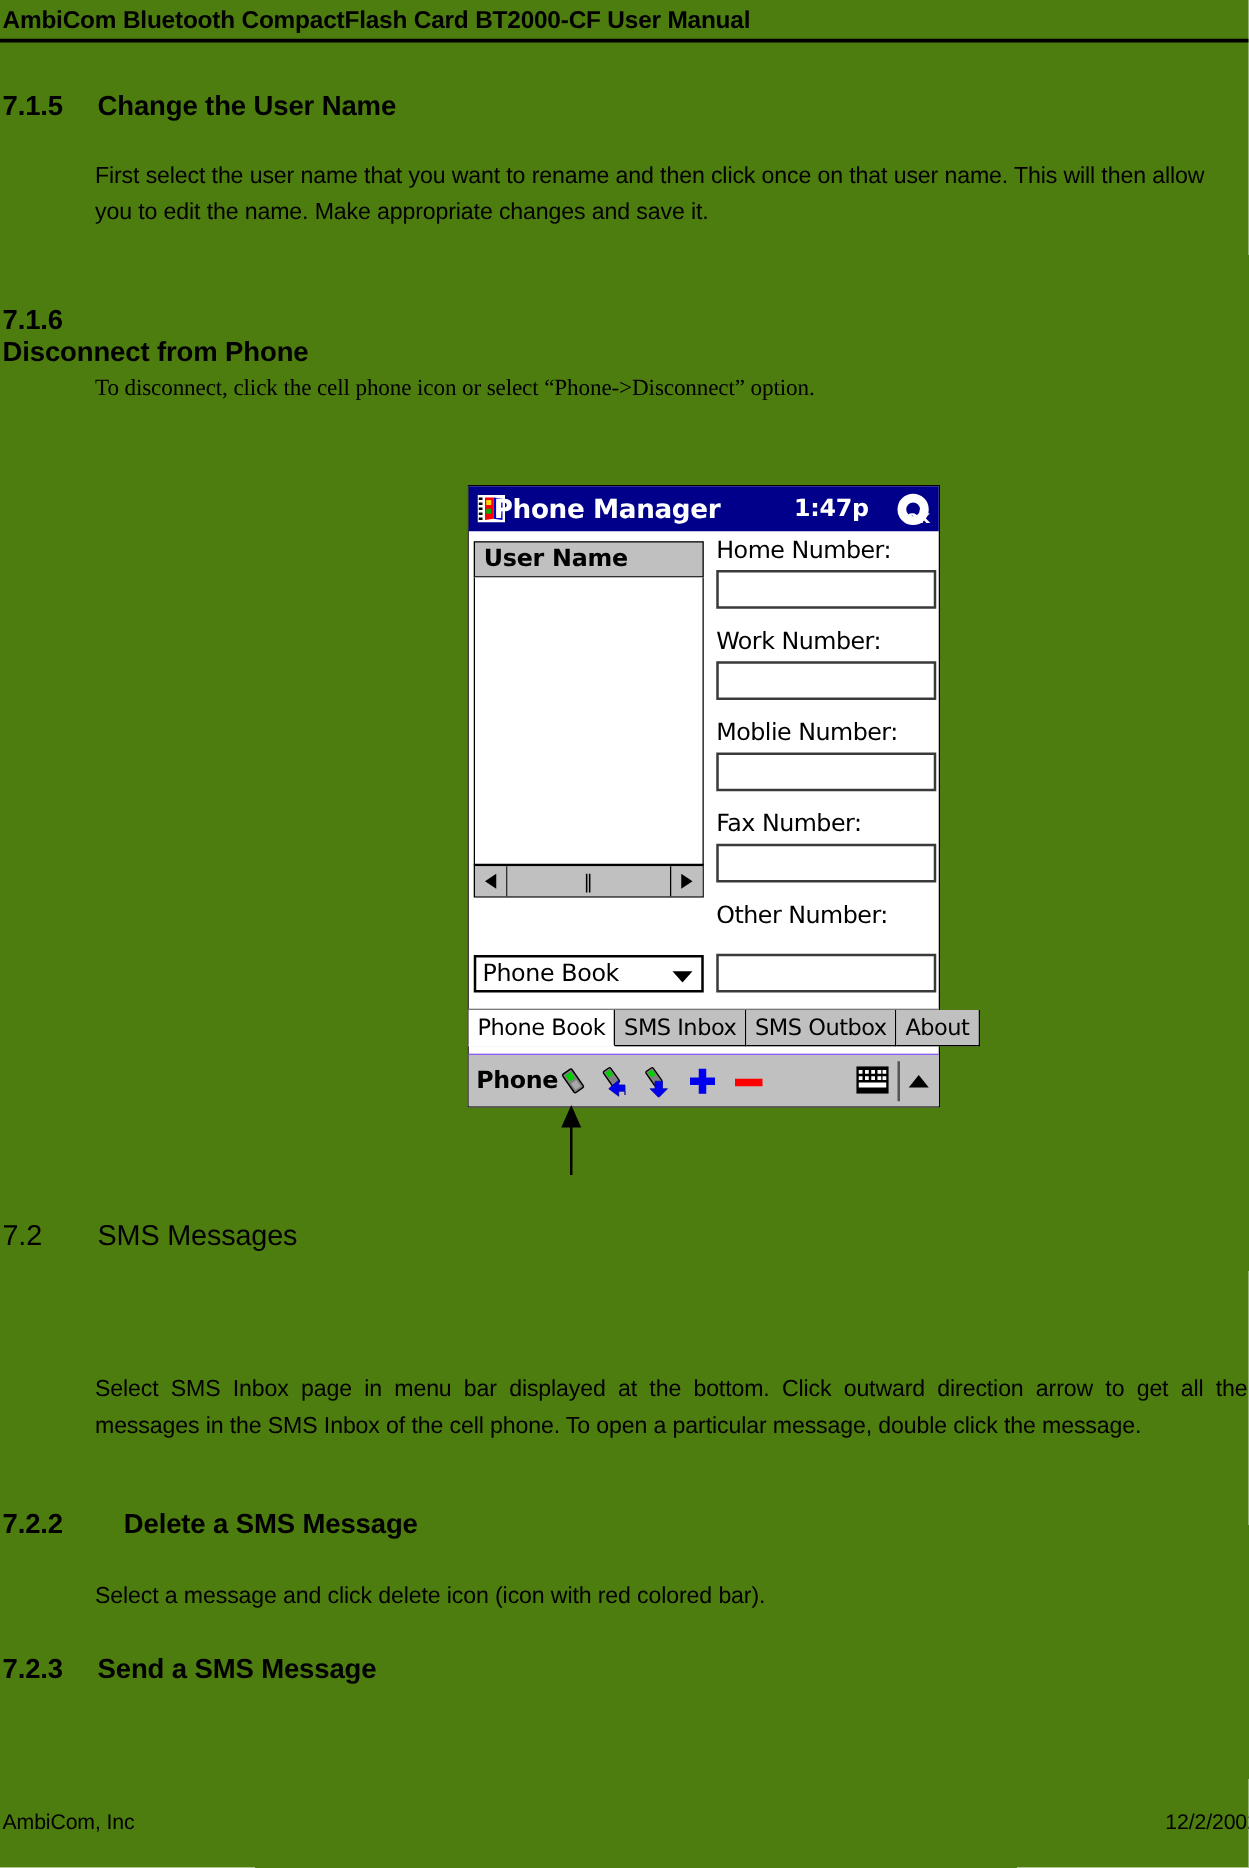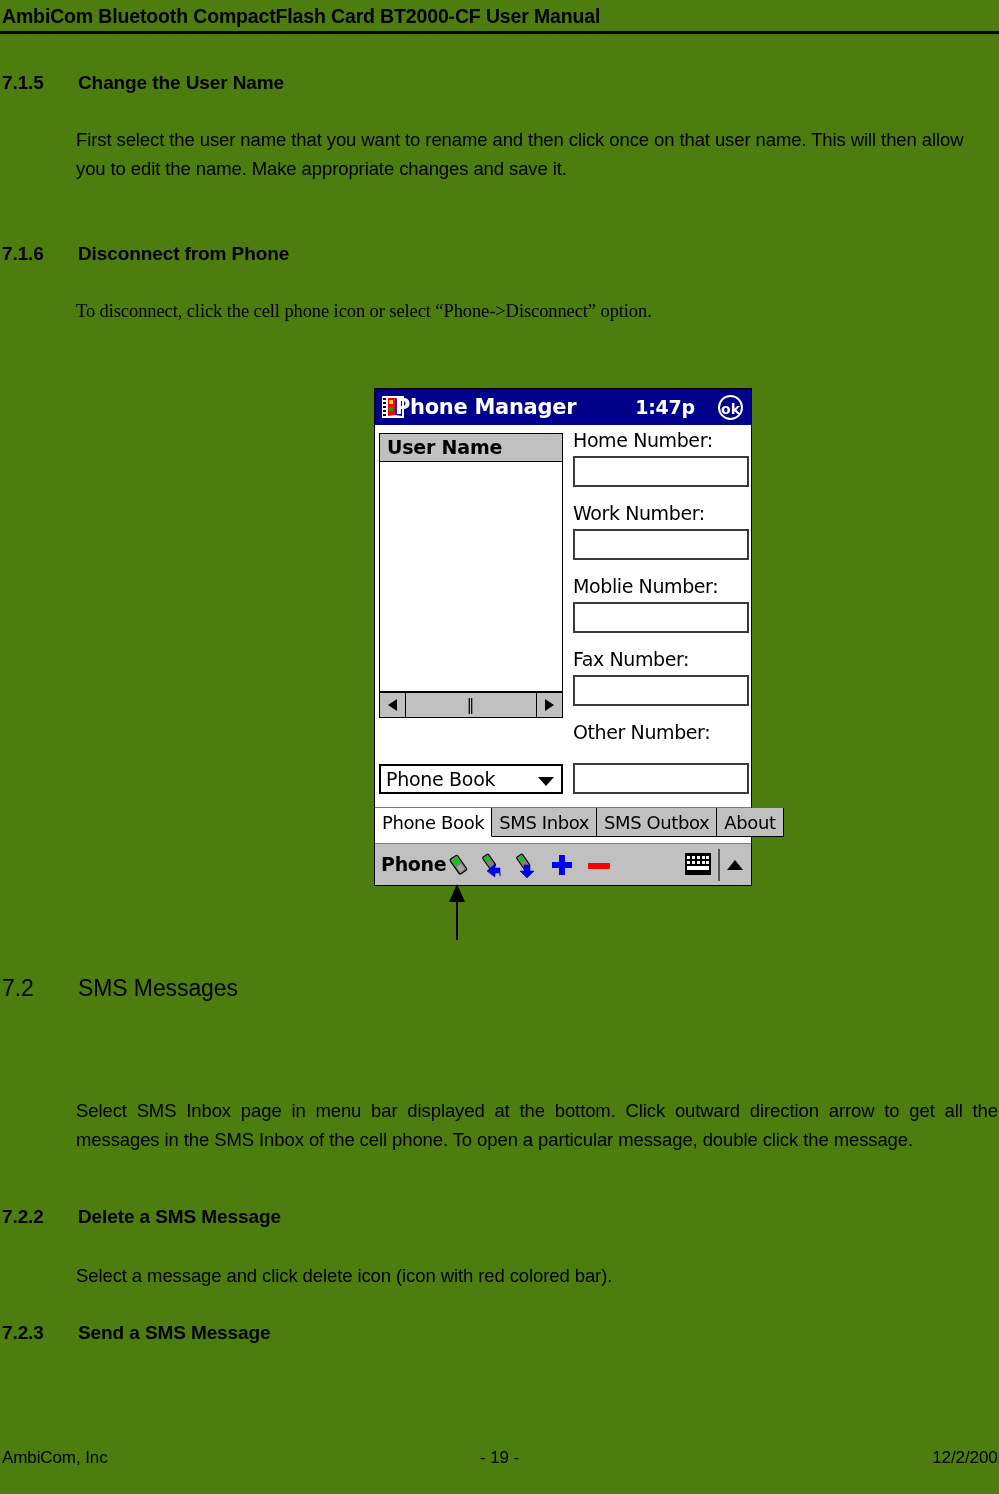--- a/index.html
+++ b/index.html
@@ -39,21 +39,21 @@
     top: 31px;
     width: 999px;
     height: 3px;
     background: #000000;
   }
 
   
   .h3 {
     position: absolute;
     display: flex;
-    font-size: 19px;
+    font-size: 22px;
     font-weight: bold;
     letter-spacing: -0.1px;
     white-space: nowrap;
   }
   .h3 .num { width: 76px; flex: none; }
 
   .h2 {
     position: absolute;
     display: flex;
     font-size: 23px;
@@ -130,21 +130,21 @@
     right: 56px; top: 7px;
     color: #ffffff;
     font-size: 19px;
     font-weight: bold;
     letter-spacing: -0.2px;
   }
   .pda-ok {
     position: absolute;
     right: 8px; top: 6px;
     width: 25px; height: 25px;
-    border: 2px solid #ffffff;
+    border: 7px solid #ffffff;
     border-radius: 50%;
     color: #ffffff;
     font-size: 14px;
     font-weight: bold;
     line-height: 24px;
     text-align: center;
     box-sizing: border-box;
   }
 
   
@@ -346,21 +346,21 @@
     <div class="doc-header-title">AmbiCom Bluetooth CompactFlash Card BT2000-CF User Manual</div>
   </div>
   <div class="header-rule"></div>
 
   <div class="h3" style="left:2px; top:72px;">
     <span class="num">7.1.5</span>
     <span>Change the User Name</span>
   </div>
   <div class="para" style="top:126px; width:920px;">First select the user name that you want to rename and then click once on that user name. This will then allow you to edit the name. Make appropriate changes and save it.</div>
 
-  <div class="h3" style="left:2px; top:243px;">
+  <div class="h3" style="left:2px; top:243px;flex-direction:column;">
     <span class="num">7.1.6</span>
     <span>Disconnect from Phone</span>
   </div>
   <div class="para" style="top:297px; width:900px;font-family:Liberation Serif, serif;">To disconnect, click the cell phone icon or select “Phone-&gt;Disconnect” option.</div>
 
   <div class="pda">
 
     <div class="pda-titlebar">
       <svg class="pda-titlebar-icon" viewBox="0 0 22 22">
         <rect x="0" y="0" width="22" height="22" fill="#ffffff"></rect>
@@ -481,30 +481,29 @@
     <polygon points="10,0 18,18 2,18" fill="#000"></polygon>
   </svg>
 
   <div class="h2" style="left:2px; top:975px;">
     <span class="num">7.2</span>
     <span>SMS Messages</span>
   </div>
 
   <div class="para justify" style="top:1097px; width:922px;">Select SMS Inbox page in menu bar displayed at the bottom. Click outward direction arrow to get all the messages in the SMS Inbox of the cell phone. To open a particular message, double click the message.</div>
 
-  <div class="h3" style="left:2px; top:1206px;">
+  <div class="h3" style="left:2px; top:1206px;gap:21px;">
     <span class="num">7.2.2</span>
     <span>Delete a SMS Message</span>
   </div>
   <div class="para" style="top:1262px; width:900px;">Select a message and click delete icon (icon with red colored bar).</div>
 
   <div class="h3" style="left:2px; top:1322px;">
     <span class="num">7.2.3</span>
     <span>Send a SMS Message</span>
   </div>
 
   <div class="doc-footer">
     <span class="left">AmbiCom, Inc</span>
-    <span class="mid">- 19 -</span>
     <span class="right">12/2/2002</span>
   </div>
 
 </div>
 
 </body></html>

